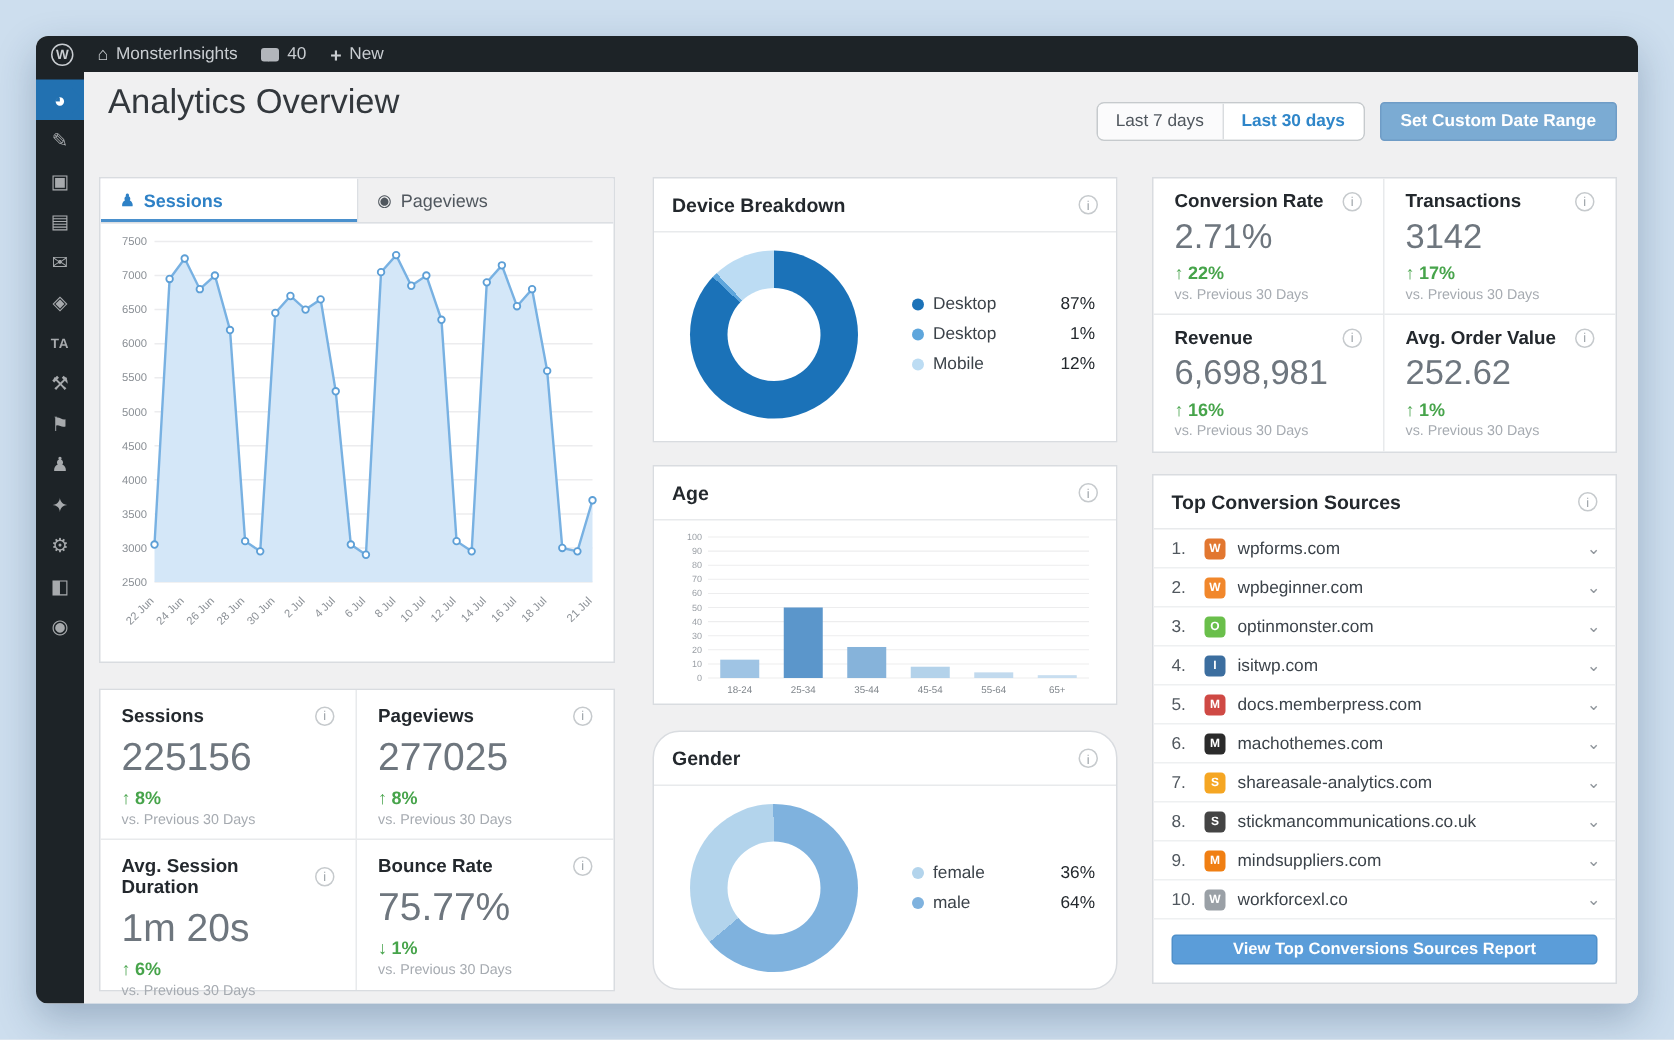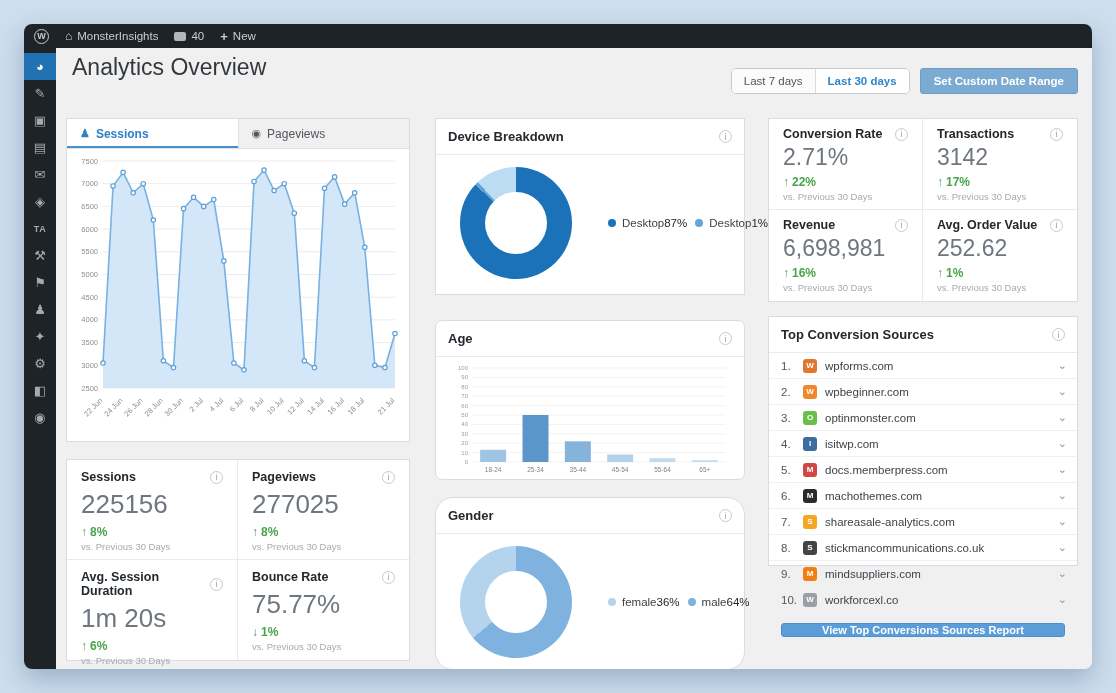--- a/index.html
+++ b/index.html
@@ -66,32 +66,32 @@
   .stat-value{font-size:26px;color:#6e767e;margin-top:5px;}
   .metrics-grid .stat-value{font-size:23px;margin-top:3px;}
   .stat-trend{margin-top:5px;font-size:12px;color:#47a44b;font-weight:bold;display:flex;gap:3px;align-items:center;}
   .metrics-grid .stat-trend{margin-top:4px;}
   .stat-compare{margin-top:2px;font-size:9.5px;color:#a6abb1;}
 
   
   .donut-wrap{display:flex;align-items:center;padding:12px 14px;}
   .donut{width:112px;height:112px;border-radius:50%;position:relative;margin-left:10px;flex:none;}
   .donut::after{content:'';position:absolute;left:50%;top:50%;width:62px;height:62px;margin:-31px 0 0 -31px;background:#fff;border-radius:50%;}
-  .legend{margin-left:auto;width:122px;display:flex;flex-direction:row;gap:8px;}
+  .legend{margin-left:auto;width:122px;display:flex;flex-direction:column;gap:8px;}
   .legend-row{display:flex;align-items:center;font-size:11.5px;color:#3c434a;}
   .dot{width:8px;height:8px;border-radius:50%;margin-right:6px;flex:none;}
   .lg-pct{margin-left:auto;color:#23282d;}
 
   .device-panel{height:177px;}
-  .age-panel{height:160px;margin-top:25px;border-radius:7px;}
+  .age-panel{height:160px;margin-top:15px;}
   .age-body{padding:5px 12px;}
   .gender-panel{height:173px;margin-top:17px;border-radius:18px;}
 
   
-  .sources-panel{height:250px;margin-top:14px;display:flex;flex-direction:column;}
+  .sources-panel{height:340px;margin-top:14px;display:flex;flex-direction:column;}
   .src-list{flex:1;}
   .src-row{display:flex;align-items:center;height:26px;padding:0 10px 0 12px;border-bottom:1px solid #eef0f1;font-size:11.5px;cursor:pointer;}
   .src-rank{width:22px;color:#50575e;flex:none;}
   .src-fav{width:14px;height:14px;border-radius:3px;color:#fff;font-size:8px;display:flex;align-items:center;justify-content:center;margin-right:8px;font-weight:bold;flex:none;}
   .src-domain{color:#3c434a;flex:1;white-space:nowrap;overflow:hidden;}
   .src-chev{color:#91979d;font-size:11px;}
   .view-report-btn{display:block;margin:10px 12px 12px;width:calc(100% - 24px);height:27px;background:#5b9dd9;border:1px solid #4e8fc9;border-radius:3px;color:#fff;font-weight:bold;font-size:11px;font-family:inherit;cursor:pointer;}
 </style>
 </head>
 <body>

